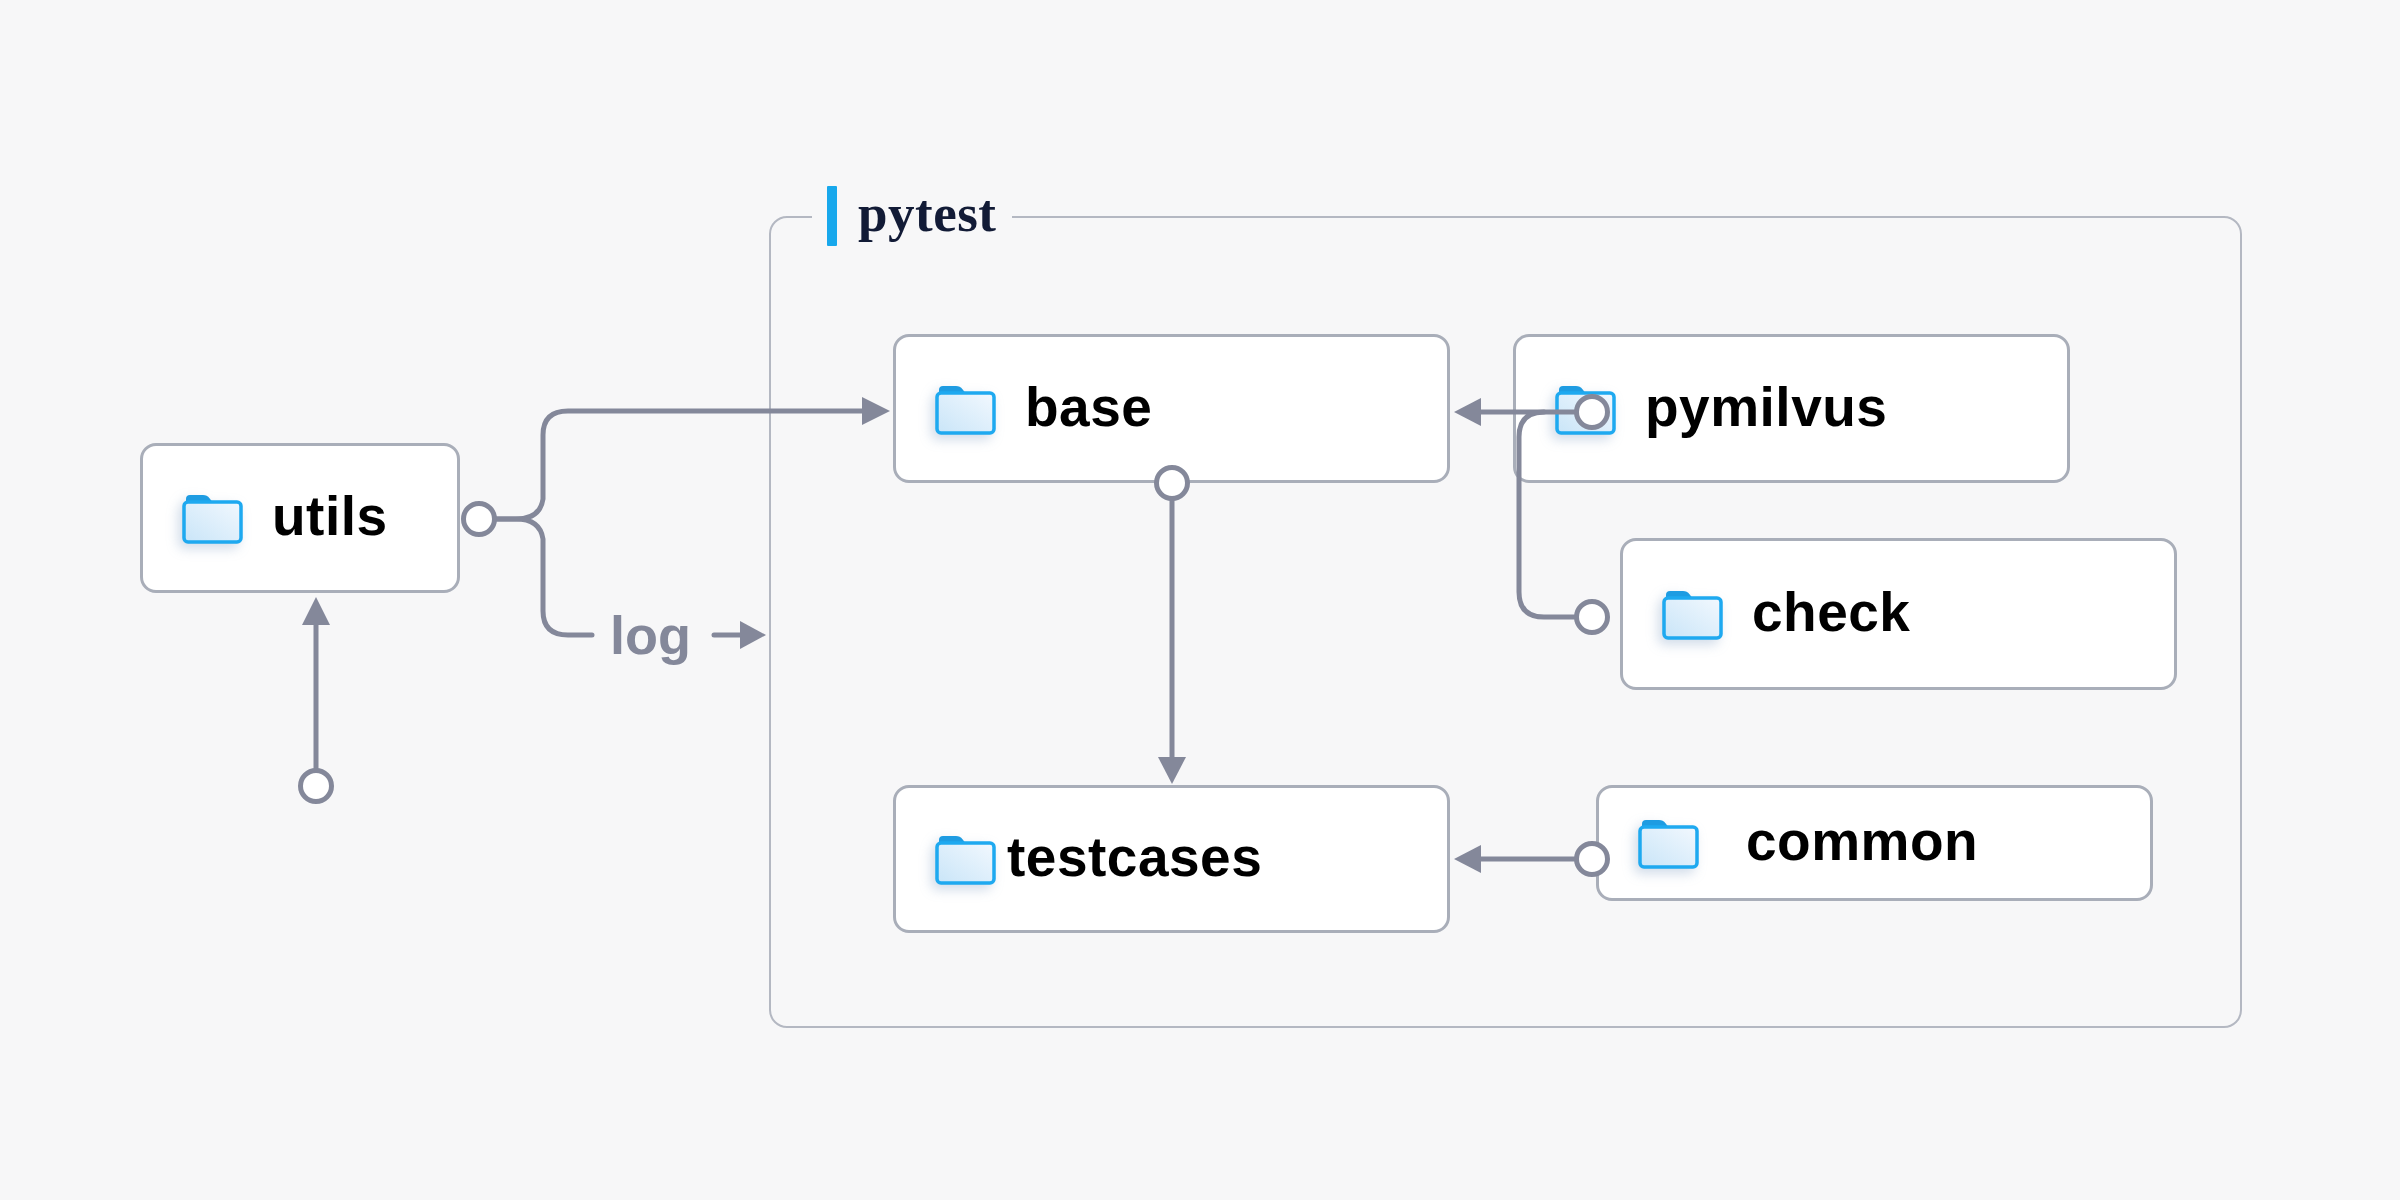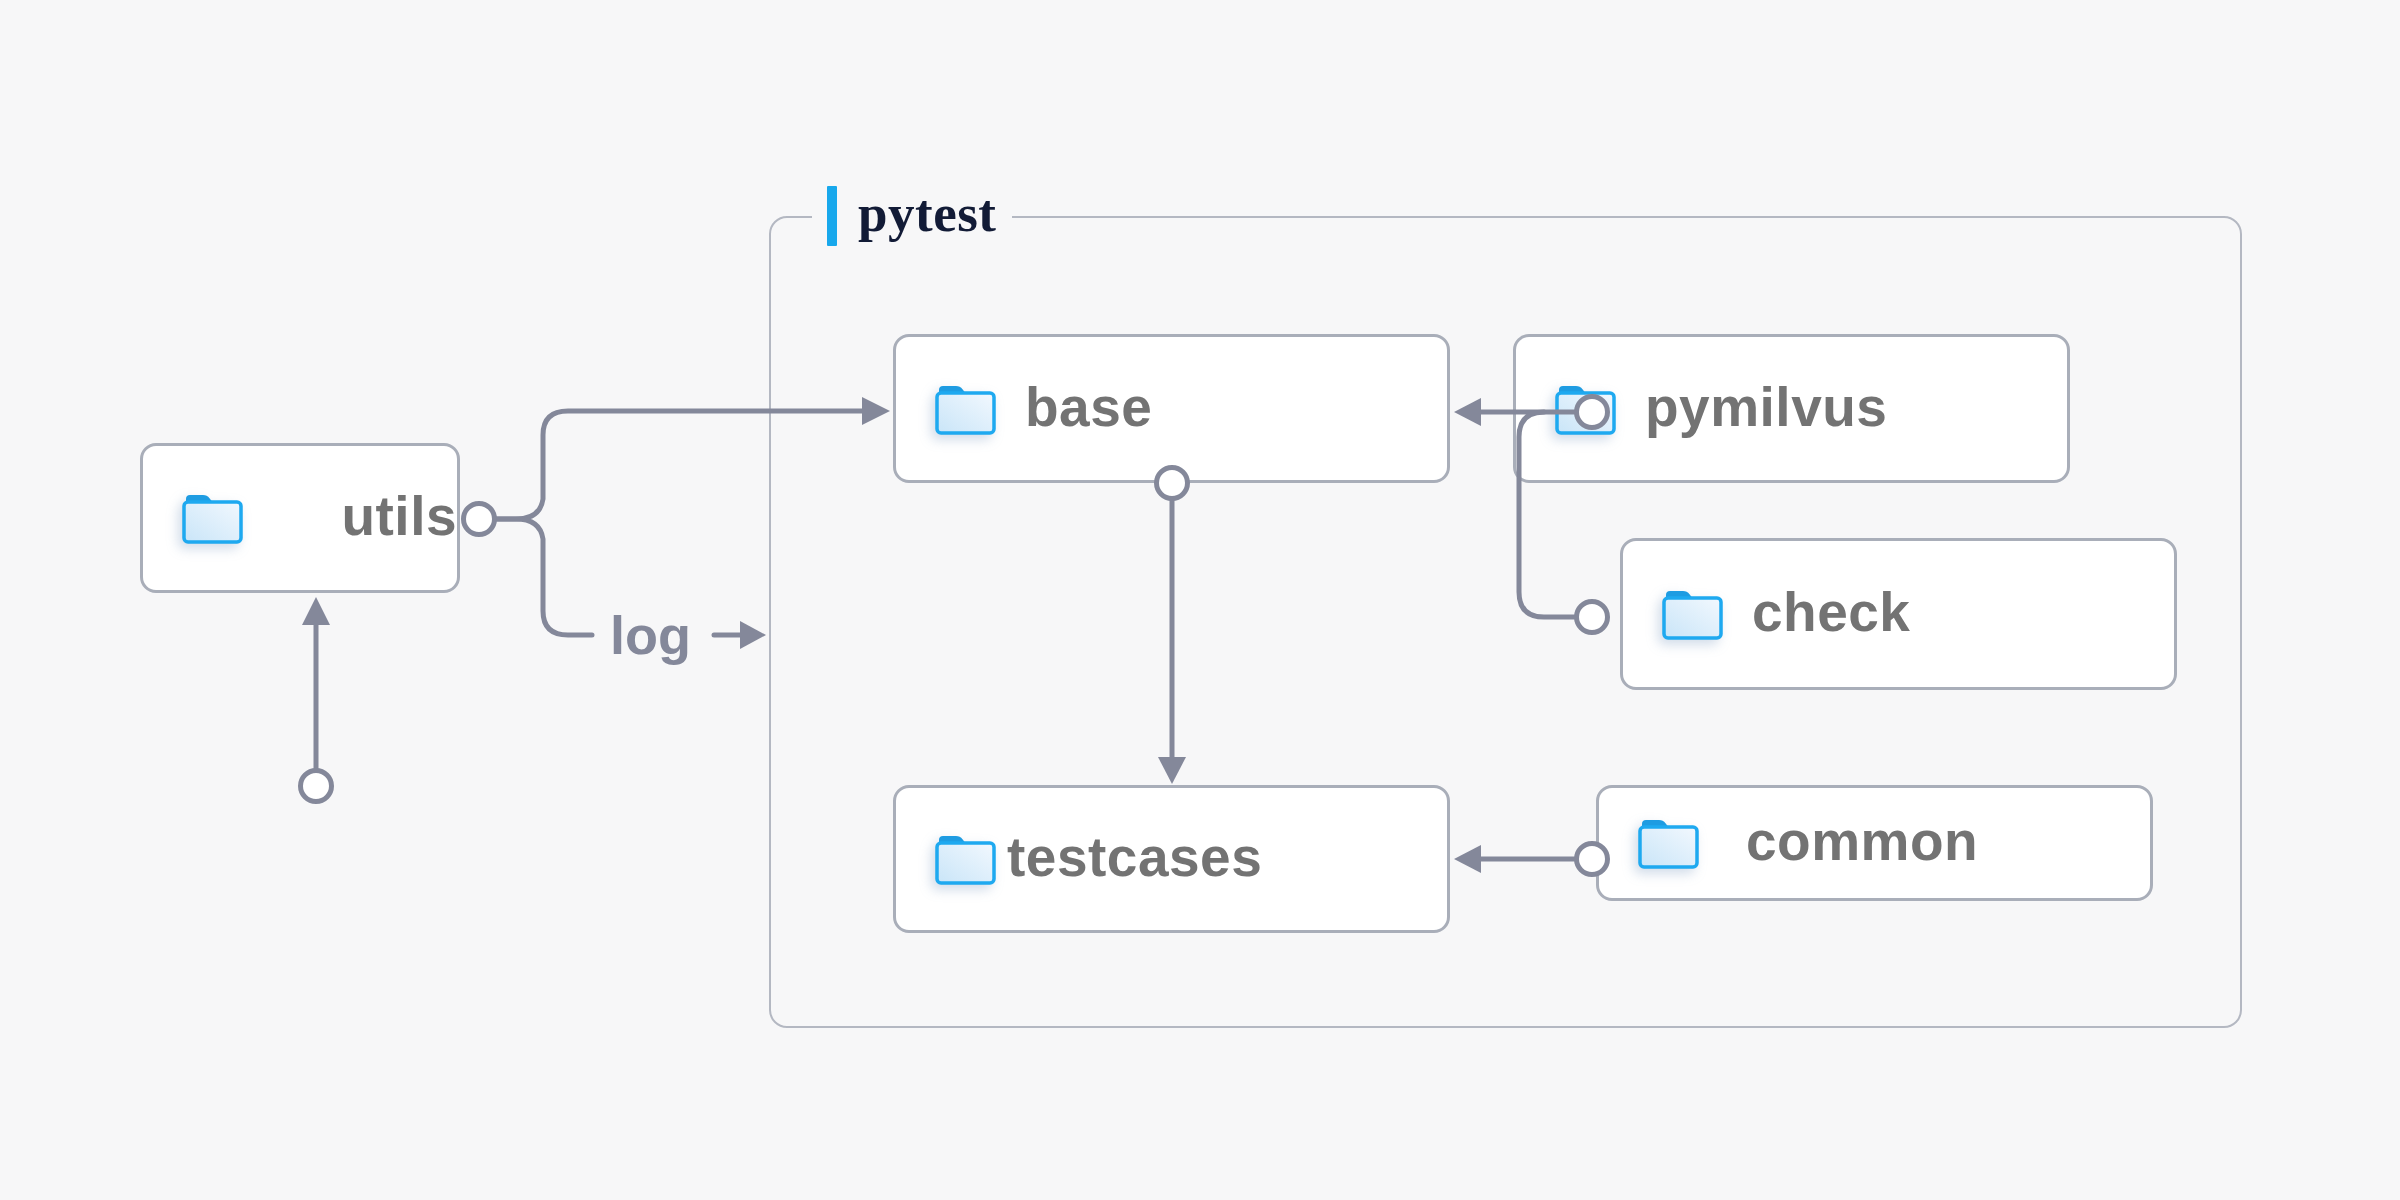--- a/index.html
+++ b/index.html
@@ -30,27 +30,27 @@
   }
 
   
   .node {
     position: absolute; background: #ffffff;
     border: 3px solid #a9aeb9; border-radius: 16px; box-sizing: border-box;
     display: flex; align-items: center; padding-left: 36px; gap: 27px;
     z-index: 2;
   }
   .node .node-label {
-    font-size: 55px; font-weight: 700; color: #737373; letter-spacing: 0.5px;
+    font-size: 55px; font-weight: 700; color: #000000; letter-spacing: 0.5px;
     padding-bottom: 4px;
   }
   .folder { width: 66px; height: 54px; flex: 0 0 auto;
     filter: drop-shadow(-4px 5px 6px rgba(90,130,175,0.28)); }
 
-  .node-utils     { left: 140px;  top: 443px; width: 320px; height: 150px; justify-content: space-between; }
+  .node-utils     { left: 140px;  top: 443px; width: 320px; height: 150px; }
   .node-config    { left: 155px;  top: 786px; width: 320px; height: 148px; }
   .node-base      { left: 893px;  top: 334px; width: 557px; height: 149px; }
   .node-testcases { left: 893px;  top: 785px; width: 557px; height: 148px; gap: 9px; }
   .node-pymilvus  { left: 1513px; top: 334px; width: 557px; height: 149px; }
   .node-check     { left: 1620px; top: 538px; width: 557px; height: 152px; }
   .node-common    { left: 1596px; top: 785px; width: 557px; height: 116px; gap: 45px; }
 
   
   svg.edges { position: absolute; left: 0; top: 0; z-index: 4; pointer-events: none; }
   .edge-line { stroke: #84889a; stroke-width: 5px; fill: none; stroke-linecap: round; }

